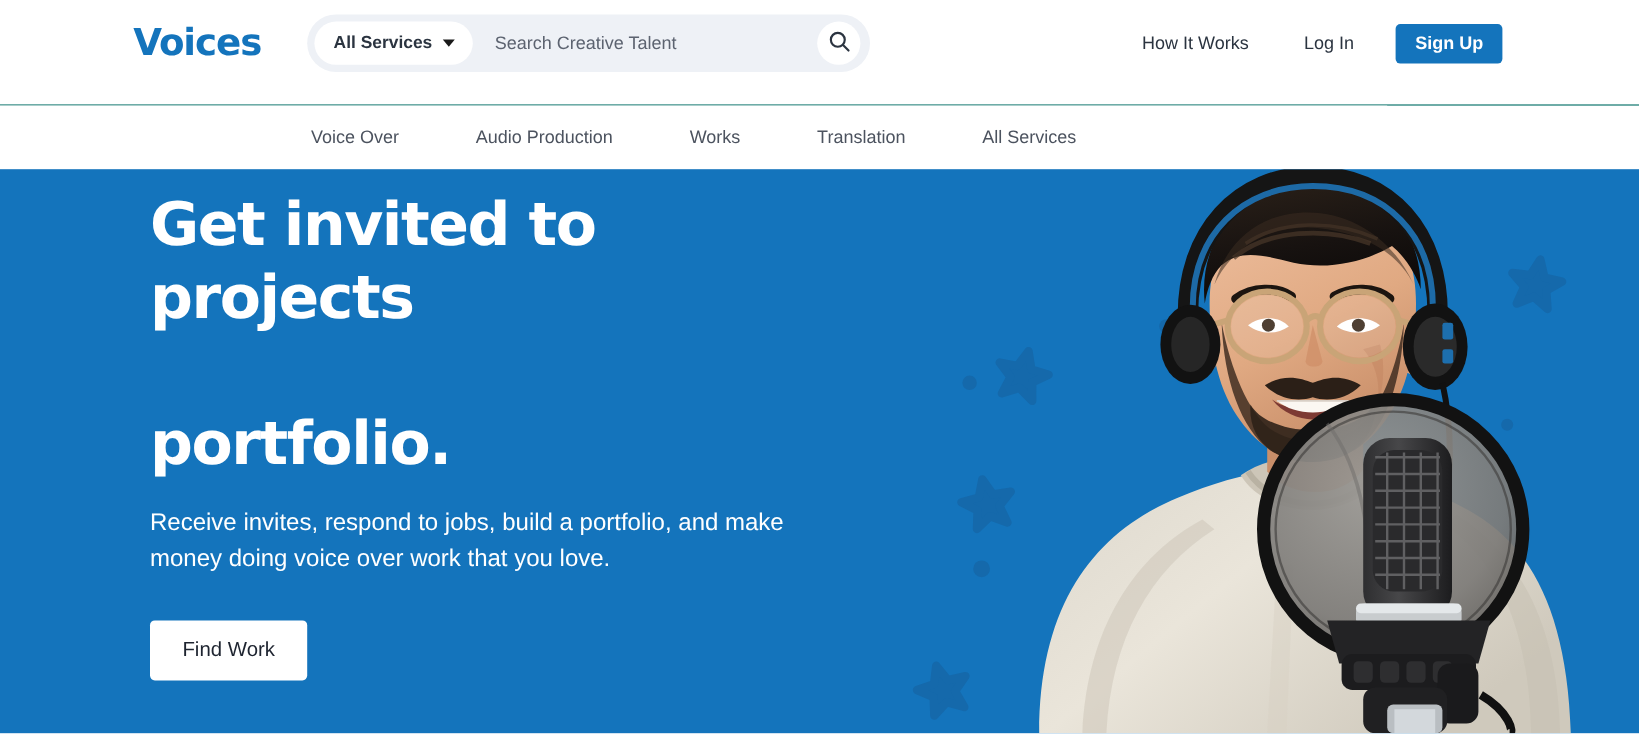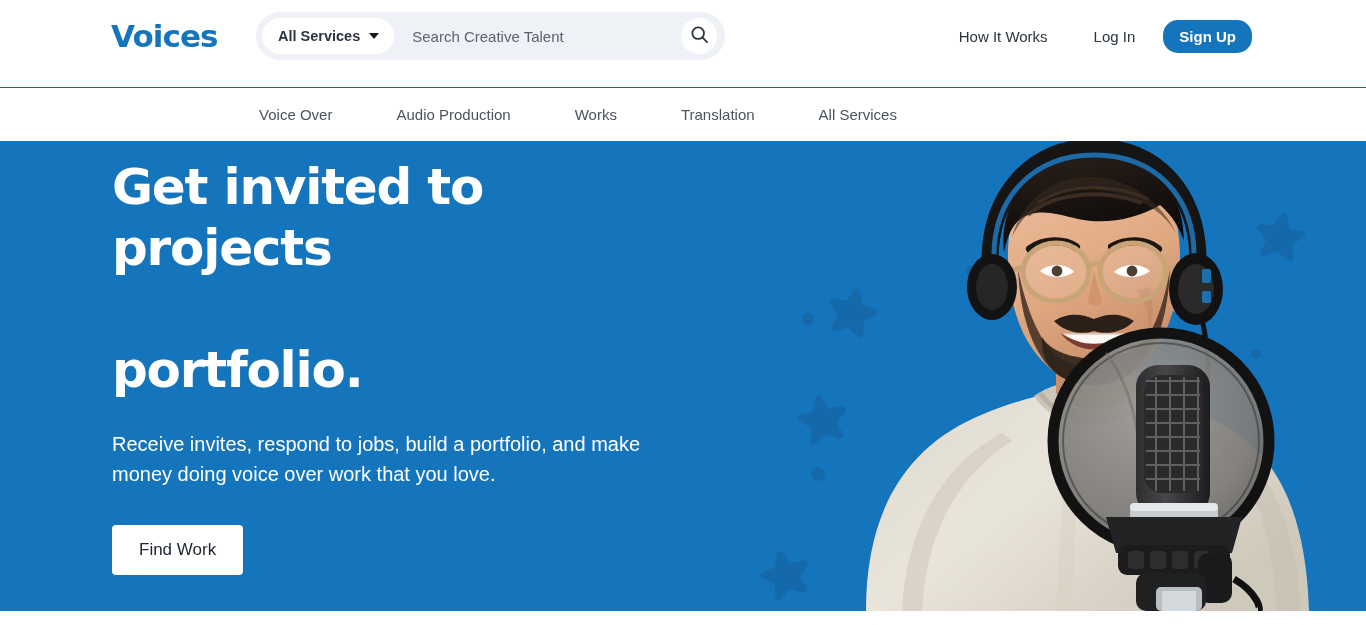--- a/index.html
+++ b/index.html
@@ -114,27 +114,27 @@
   }
   .hlink {
     font-size: 15px;
     color: #2b3440;
     text-decoration: none;
     padding: 0 23px;
     cursor: pointer;
     white-space: nowrap;
   }
   .signup-btn {
-    margin-left: 5px;
+    margin-left: 12px;
     background: #1474bc;
     color: #ffffff;
     font-size: 15px;
     font-weight: 700;
     border: none;
-    border-radius: 15px;
+    border-radius: 4px;
     height: 33px;
     padding: 0 16px;
     cursor: pointer;
     font-family: "Liberation Sans", sans-serif;
     white-space: nowrap;
   }
 
   
   .subnav {
     position: relative;
@@ -161,37 +161,37 @@
     width: 1366px;
     height: 470px;
     background: #1474bc;
     overflow: hidden;
   }
 
   .hero-deco { position: absolute; inset: 0; pointer-events: none; }
 
   .hero-copy {
     position: absolute;
-    left: 112px;
+    left: 125px;
     top: 16px;
     width: 590px;
     z-index: 3;
   }
 
   .hero-title {
     font-family: "DejaVu Sans", sans-serif;
     font-size: 50px;
     line-height: 61px;
     font-weight: 700;
     letter-spacing: -1.2px;
     color: #ffffff;
   }
 
   .hero-sub {
-    margin-top: 28px;
+    margin-top: 20px;
     font-size: 20px;
     line-height: 30px;
     color: #ffffff;
     width: 535px;
   }
 
   .find-work-btn {
     margin-top: 36px;
     display: inline-block;
     background: #ffffff;

